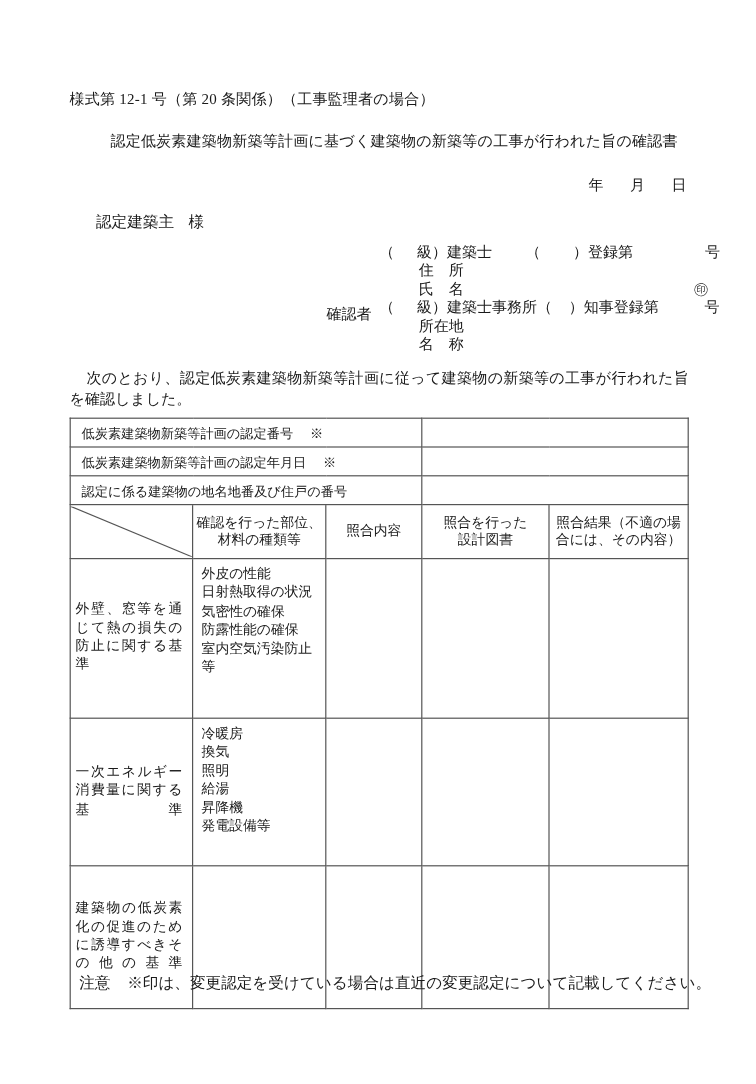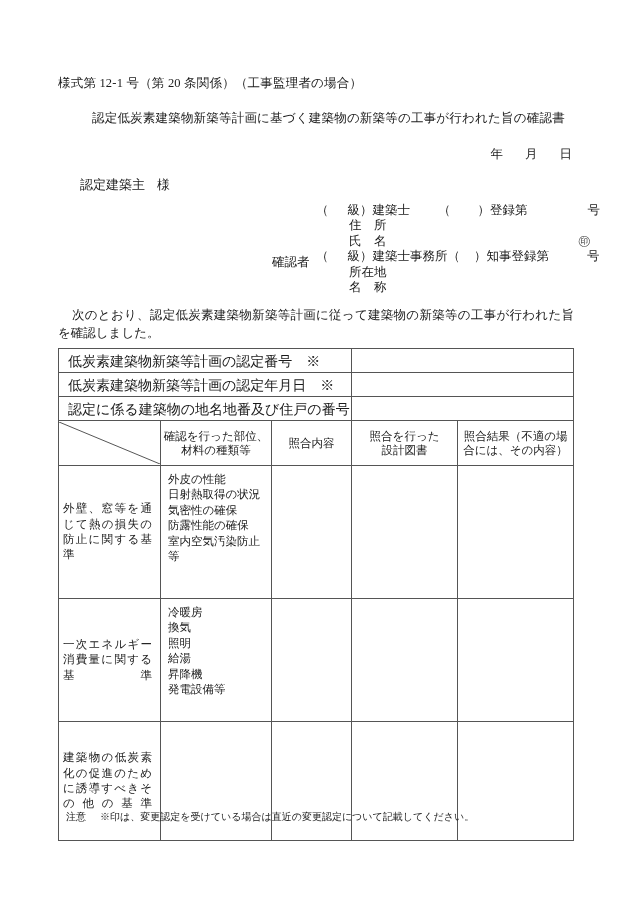--- a/index.html
+++ b/index.html
@@ -116,21 +116,21 @@
   }
   .tbl td, .tbl th {
     border: 1px solid #555;
     padding: 0;
     vertical-align: top;
     font-weight: normal;
   }
   .tbl .top-row td {
     height: 21px;
     padding: 2px 0 0 9px;
-    font-size: 14px;
+    font-size: 11px;
     white-space: nowrap;
     vertical-align: middle;
   }
   .tbl .top-row td.val { padding: 0; }
   .mk { display: inline-block; width: 14px; }
 
   .hdr td {
     text-align: center;
     vertical-align: middle;
     height: 42px;
@@ -163,21 +163,21 @@
     white-space: pre-line;
   }
   .r1 td { height: 122px; }
   .r2 td { height: 112px; }
   .r3 td { height: 108px; }
 
   .note {
     position: absolute;
     left: 66px;
     top: 810px;
-    font-size: 10px;
+    font-size: 13px;
     white-space: nowrap;
   }
   .note .ng { display: inline-block; width: 14px; }
 </style>
 </head>
 <body>
 
 <div class="page">
 
   <div class="form-no">様式第 12-1 号（第 20 条関係）（工事監理者の場合）</div>

